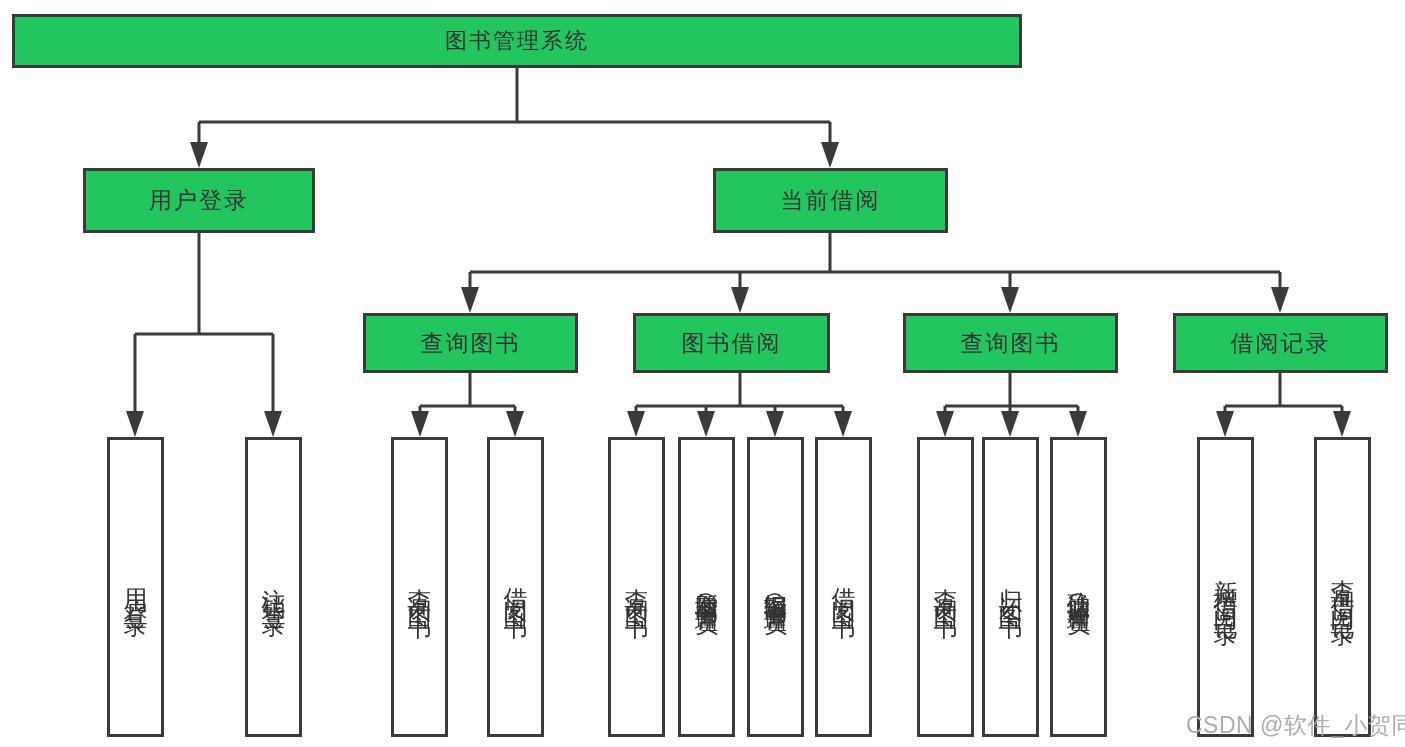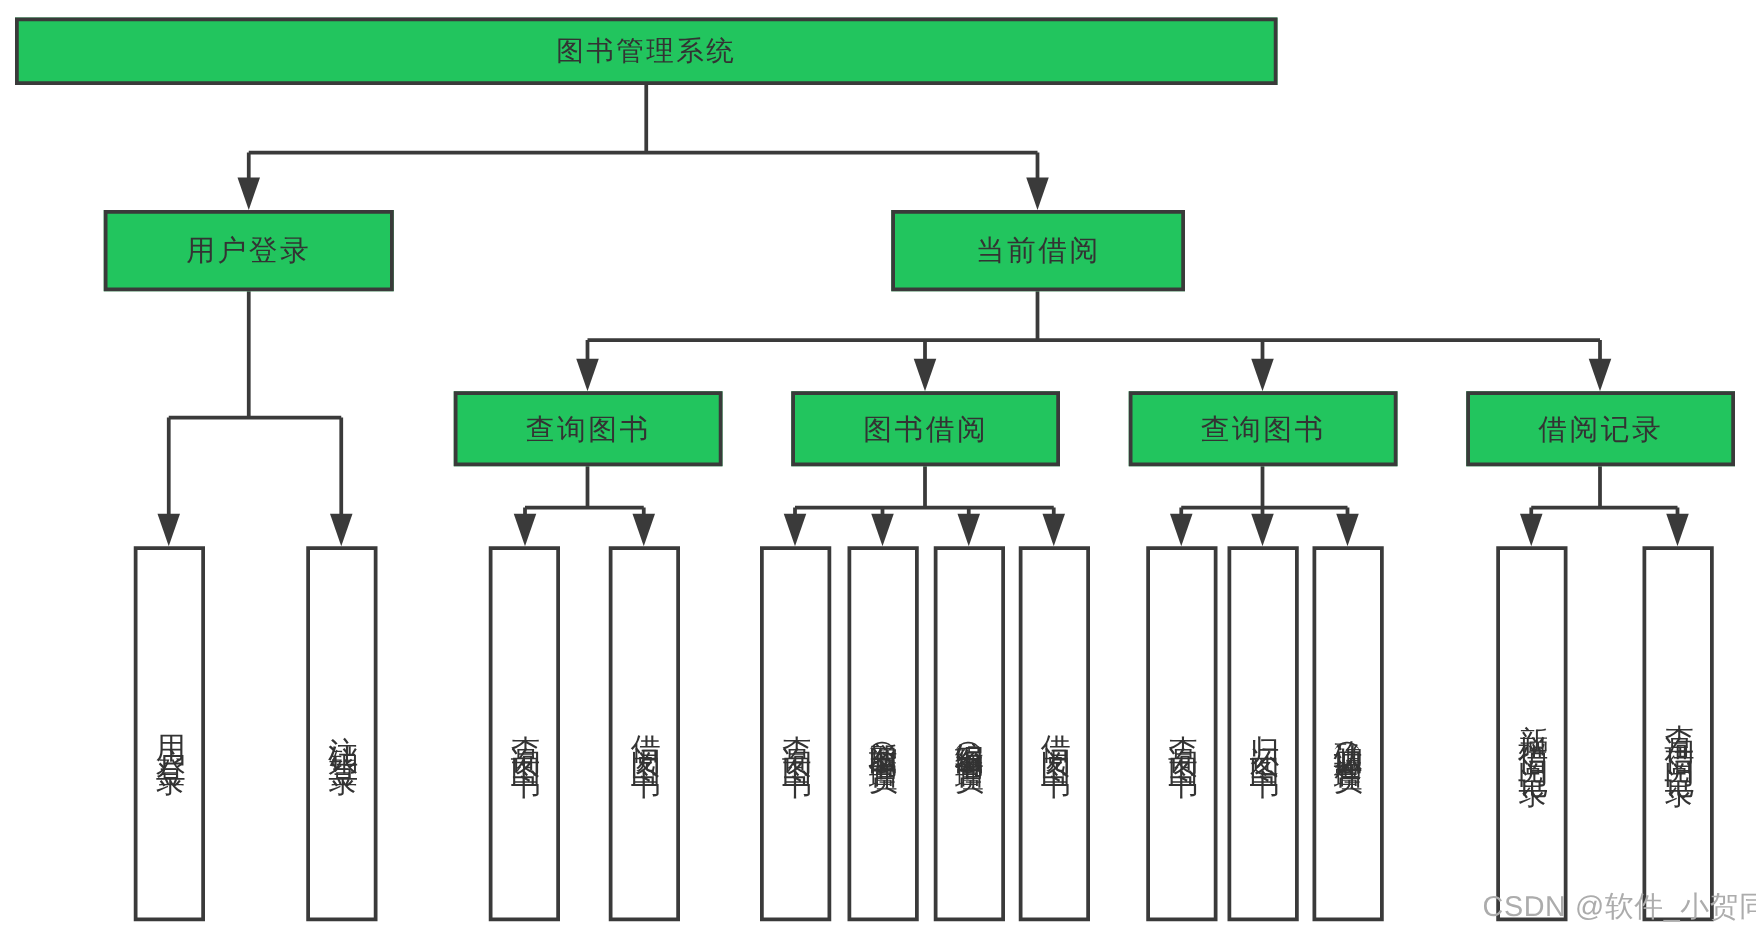--- a/index.html
+++ b/index.html
@@ -106,21 +106,21 @@
   <div class="hbox" style="left:83px;top:168px;width:232px;height:65px">
     <span>用户登录</span>
   </div>
   <div class="hbox" style="left:713px;top:168px;width:235px;height:65px">
     <span>当前借阅</span>
   </div>
 
   <div class="hbox" style="left:363px;top:313px;width:215px;height:60px">
     <span>查询图书</span>
   </div>
-  <div class="hbox" style="left:633px;top:313px;width:215px;height:60px">
+  <div class="hbox" style="left:633px;top:313px;width:197px;height:60px">
     <span>图书借阅</span>
   </div>
   <div class="hbox" style="left:903px;top:313px;width:215px;height:60px">
     <span>查询图书</span>
   </div>
   <div class="hbox" style="left:1173px;top:313px;width:215px;height:60px">
     <span>借阅记录</span>
   </div>
 
   <div class="vbox" style="left:107px">

